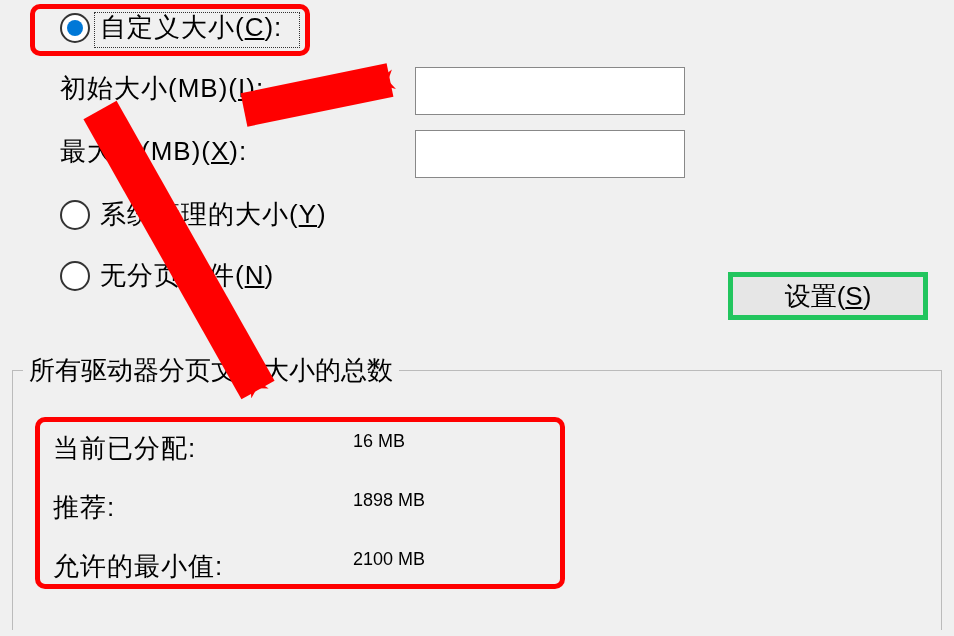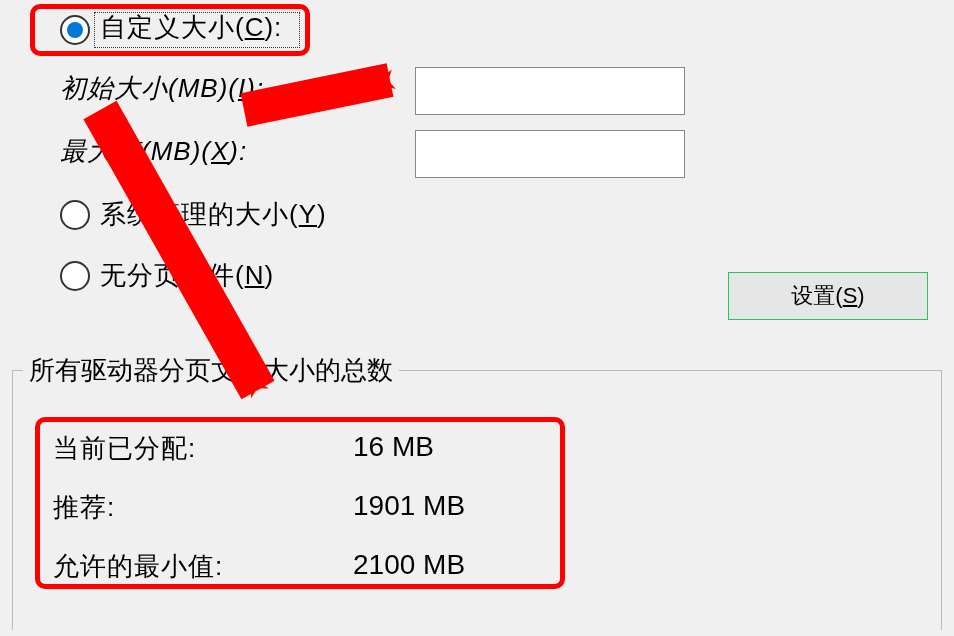--- a/index.html
+++ b/index.html
@@ -67,43 +67,42 @@
 
     .input-row {
       display: flex;
       align-items: center;
       margin-left: 40px;
       margin-bottom: 28px;
     }
 
     .input-row .plain-label{
         width: 280px;
-        font-style: italic;
     }
 
     .text-input {
       width: 270px;
       height: 48px;
       border: 1px solid #888;
       background: #fff;
       font-size: 22px;
       padding: 4px 8px;
       position: absolute;
       left: 355px;
     }
 
     .set-button {
       position: absolute;
       right: 26px;
       top: 272px;
       width: 200px;
       height: 48px;
       background: #e6e6e6;
-      border: 1px solid #22c55e;
-      font-size: 22px;
+      border: 5px solid #22c55e;
+      font-size: 26px;
       font-family: inherit;
       cursor: pointer;
     }
 
     .group-box {
       position: absolute;
       left: 12px;
       right: 12px;
       top: 370px;
       border: 1px solid #bbb;
@@ -123,36 +122,36 @@
     .info-grid {
       position: absolute;
       top: 60px;
       left: 40px;
     }
     .info-row {
       display: flex;
       margin-bottom: 24px;
     }
     .info-label { width: 300px; }
-    .info-value { font-size: 28px; }
+    .info-value { font-size: 18px; }
 
     .arrow {
       position: absolute;
       pointer-events: none;
       z-index: 100;
     }
 
     u { text-decoration: underline; }
   </style>
 </head>
 <body>
 
 <div class="top-section">
 
-  <div class="radio-row" style="margin-left:40px;align-items:flex-end;">
+  <div class="radio-row" style="margin-left:40px;">
     <span class="radio-circle selected"></span>
     <span class="radio-label">自定义大小(<u>C</u>):</span>
   </div>
   <div class="dotted-box" style="left:94px; top:12px; width:206px; height:36px;"></div>
   <div class="red-box" style="left:30px; top:4px; width:280px; height:52px;"></div>
 
   <div class="input-row" style="position:relative;">
     <span class="plain-label">初始大小(MB)(<u>I</u>):</span>
     <input class="text-input" type="text" style="top: -4px;" value="">
   </div>
@@ -179,21 +178,21 @@
 <div class="group-box">
   <span class="group-title">所有驱动器分页文件大小的总数</span>
 
   <div class="info-grid">
     <div class="info-row">
       <span class="info-label">当前已分配:</span>
       <span class="info-value">16 MB</span>
     </div>
     <div class="info-row">
       <span class="info-label">推荐:</span>
-      <span class="info-value">1901 MB</span>
+      <span class="info-value">1898 MB</span>
     </div>
     <div class="info-row">
       <span class="info-label">允许的最小值:</span>
       <span class="info-value">2100 MB</span>
     </div>
   </div>
 
   <div class="red-box" style="left:22px; top:46px; width:530px; height:172px;"></div>
 </div>
 

